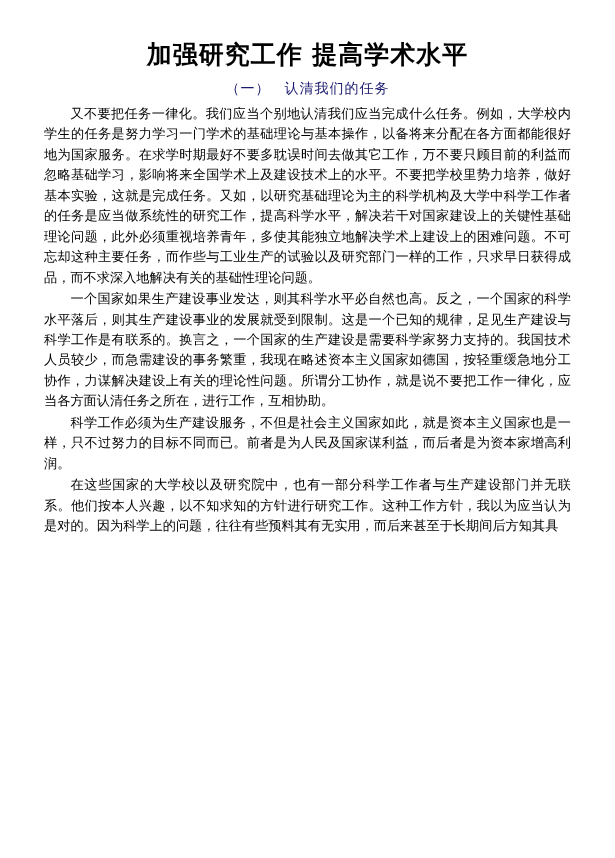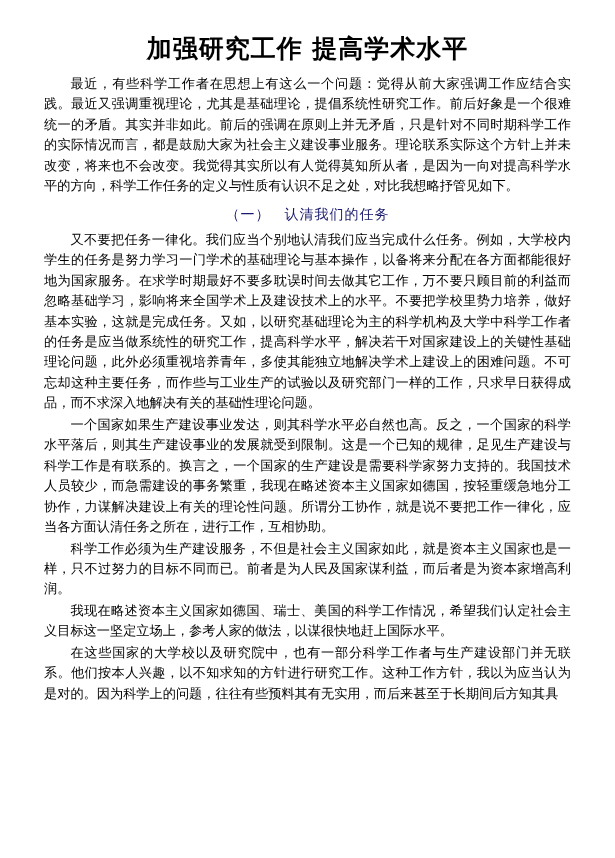--- a/index.html
+++ b/index.html
@@ -11,21 +11,21 @@
     width: 615px;
     height: 858px;
     font-family: "DejaVu Serif", "Liberation Serif", serif;
     color: #000000;
     overflow: hidden;
   }
   .page {
     width: 615px;
     height: 858px;
     box-sizing: border-box;
-    padding: 22px 44px 10px 44px;
+    padding: 28px 44px 10px 44px;
     position: relative;
   }
   .doc-title {
     text-align: center;
     font-size: 25px;
     font-weight: bold;
     letter-spacing: 1px;
     margin: 12px 0 10px 0;
     line-height: 1.2;
   }
@@ -58,27 +58,25 @@
   }
 </style>
 </head>
 <body>
 
 <div class="page">
 
   <h1 class="doc-title">加强研究工作  提高学术水平</h1>
 
 
-  <p class="para">最近，有些科学工作者在思想上有这么一个问题：觉得从前大家强调工作应结合实践。最近又强调重视理论，尤其是基础理论，提倡系统性研究工作。前后好象是一个很难统一的矛盾。其实并非如此。前后的强调在原则上并无矛盾，只是针对不同时期科学工作的实际情况而言，都是鼓励大家为社会主义建设事业服务。理论联系实际这个方针上并未改变，将来也不会改变。我觉得其实所以有人觉得莫知所从者，是因为一向对提高科学水平的方向，科学工作任务的定义与性质有认识不足之处，对比我想略抒管见如下。</p>
 
   <div class="section-heading">
     <span class="sec-num">（一）</span><span>认清我们的任务</span>
   </div>
 
   <p class="para">又不要把任务一律化。我们应当个别地认清我们应当完成什么任务。例如，大学校内学生的任务是努力学习一门学术的基础理论与基本操作，以备将来分配在各方面都能很好地为国家服务。在求学时期最好不要多耽误时间去做其它工作，万不要只顾目前的利益而忽略基础学习，影响将来全国学术上及建设技术上的水平。不要把学校里势力培养，做好基本实验，这就是完成任务。又如，以研究基础理论为主的科学机构及大学中科学工作者的任务是应当做系统性的研究工作，提高科学水平，解决若干对国家建设上的关键性基础理论问题，此外必须重视培养青年，多使其能独立地解决学术上建设上的困难问题。不可忘却这种主要任务，而作些与工业生产的试验以及研究部门一样的工作，只求早日获得成品，而不求深入地解决有关的基础性理论问题。</p>
 
 
   <p class="para">一个国家如果生产建设事业发达，则其科学水平必自然也高。反之，一个国家的科学水平落后，则其生产建设事业的发展就受到限制。这是一个已知的规律，足见生产建设与科学工作是有联系的。换言之，一个国家的生产建设是需要科学家努力支持的。我国技术人员较少，而急需建设的事务繁重，我现在略述资本主义国家如德国，按轻重缓急地分工协作，力谋解决建设上有关的理论性问题。所谓分工协作，就是说不要把工作一律化，应当各方面认清任务之所在，进行工作，互相协助。</p>
   <p class="para">科学工作必须为生产建设服务，不但是社会主义国家如此，就是资本主义国家也是一样，只不过努力的目标不同而已。前者是为人民及国家谋利益，而后者是为资本家增高利润。</p>
-  <p class="para">我现在略述资本主义国家如德国、瑞士、美国的科学工作情况，希望我们认定社会主义目标这一坚定立场上，参考人家的做法，以谋很快地赶上国际水平。</p>
   <p class="para">在这些国家的大学校以及研究院中，也有一部分科学工作者与生产建设部门并无联系。他们按本人兴趣，以不知求知的方针进行研究工作。这种工作方针，我以为应当认为是对的。因为科学上的问题，往往有些预料其有无实用，而后来甚至于长期间后方知其具</p>
 
 </div>
 
 </body></html>

